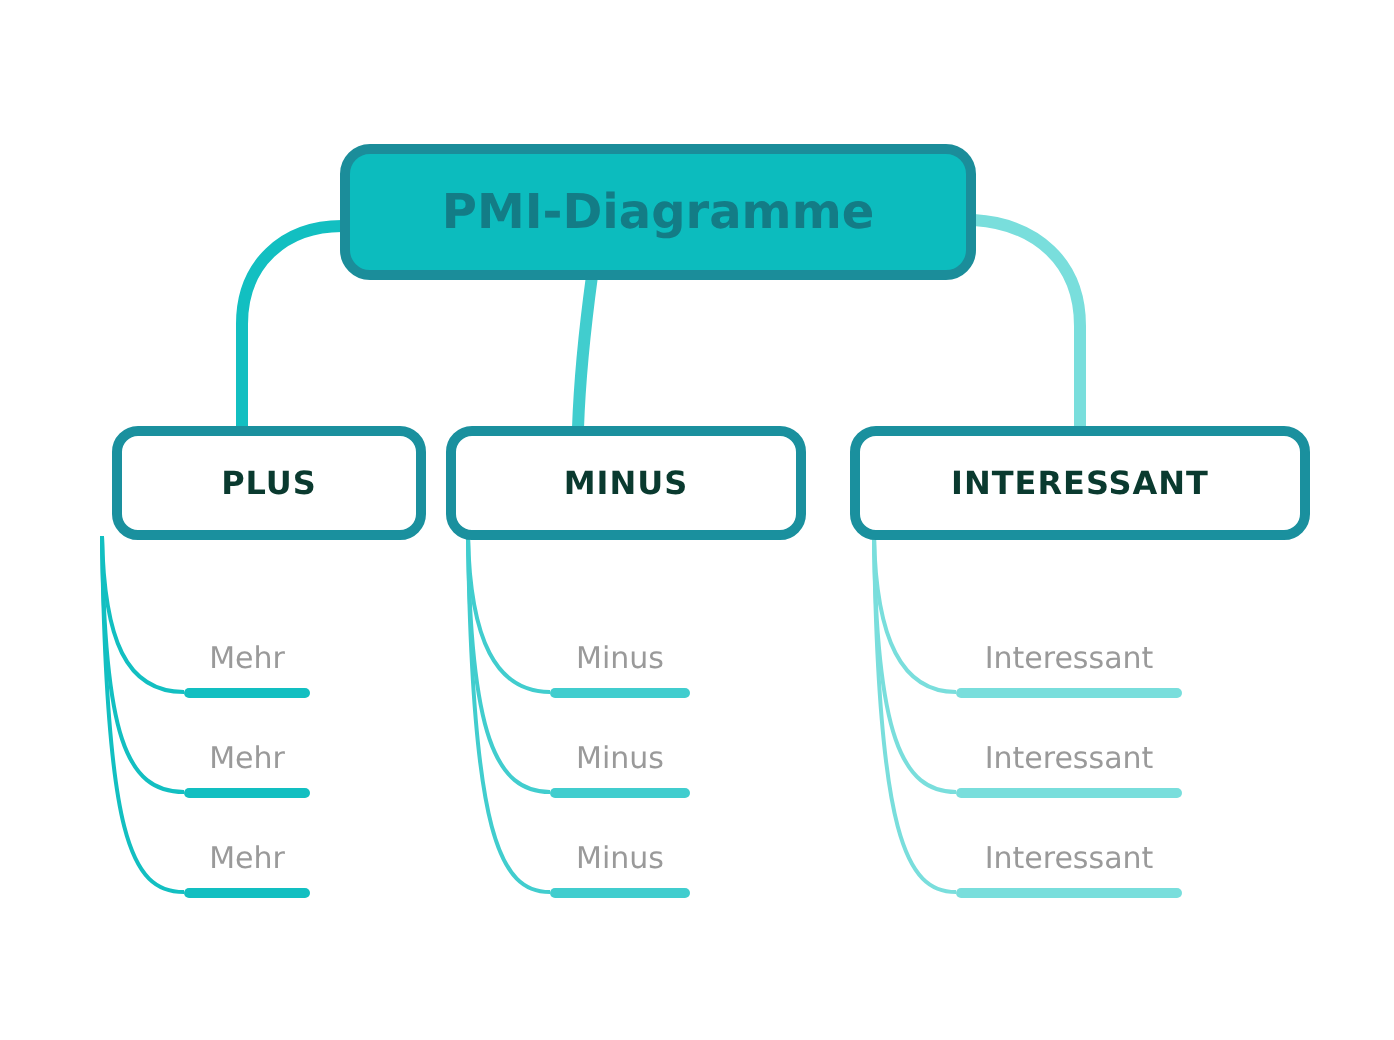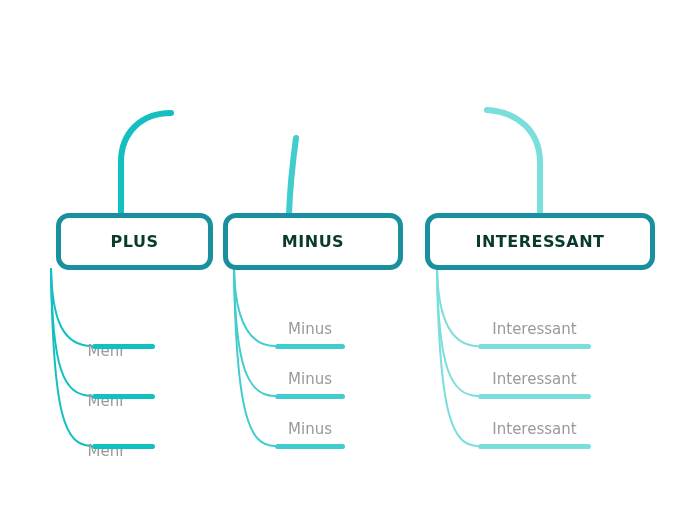--- a/index.html
+++ b/index.html
@@ -22,21 +22,21 @@
     border-radius:13px; font-size:16px; font-weight:bold; letter-spacing:0.5px;
   }
   .child-plus        { left:40px;  width:157px; }
   .child-minus       { left:223px; width:180px; }
   .child-interessant { left:425px; width:230px; }
   .leaf-label {
     position:absolute; height:18px; line-height:18px; text-align:center;
     font-size:15px; cursor:pointer; white-space:nowrap;
   }
   .leaf-bar { position:absolute; height:5px; border-radius:3px; cursor:pointer; }
-  .col-plus .leaf-label        { left:45px;  width:123px;margin-top:22px; }
+  .col-plus .leaf-label        { left:62px;  width:123px; }
   .col-plus .leaf-bar          { left:92px;  width:63px; }
   .col-minus .leaf-label       { left:245px; width:130px; }
   .col-minus .leaf-bar         { left:275px; width:70px; }
   .col-interessant .leaf-label { left:458px; width:153px; }
   .col-interessant .leaf-bar   { left:478px; width:113px; }
   .row0 .leaf-label { top:320px; } .row0 .leaf-bar { top:344px; }
   .row1 .leaf-label { top:370px; } .row1 .leaf-bar { top:394px; }
   .row2 .leaf-label { top:420px; } .row2 .leaf-bar { top:444px; }
 </style>
 </head>
@@ -56,20 +56,23 @@
 
     <path d="M 234 268 C 235 320 248 346 275 346" stroke-width="2" stroke="#41CDCE"></path>
     <path d="M 234 268 C 235 368 248 396 275 396" stroke-width="2" stroke="#41CDCE"></path>
     <path d="M 234 268 C 236 418 250 446 275 446" stroke-width="2" stroke="#41CDCE"></path>
 
     <path d="M 437 268 C 438 320 451 346 478 346" stroke-width="2" stroke="#79DEDC"></path>
     <path d="M 437 268 C 438 368 451 396 478 396" stroke-width="2" stroke="#79DEDC"></path>
     <path d="M 437 268 C 439 418 453 446 478 446" stroke-width="2" stroke="#79DEDC"></path>
   </svg>
 
+  <div class="node root-node" style="background: rgb(12, 188, 190); color: rgb(19, 124, 134); border-color: rgb(27, 141, 154);">
+    <span>PMI-Diagramme</span>
+  </div>
 
   <div class="node child-node child-plus" style="background: rgb(255, 255, 255); color: rgb(10, 58, 47); border-color: rgb(26, 144, 158); margin-left: 16px;">
     <span>PLUS</span>
   </div>
   <div class="node child-node child-minus" style="background: rgb(255, 255, 255); color: rgb(10, 58, 47); border-color: rgb(26, 144, 158);">
     <span>MINUS</span>
   </div>
   <div class="node child-node child-interessant" style="background: rgb(255, 255, 255); color: rgb(10, 58, 47); border-color: rgb(26, 144, 158);">
     <span>INTERESSANT</span>
   </div>

